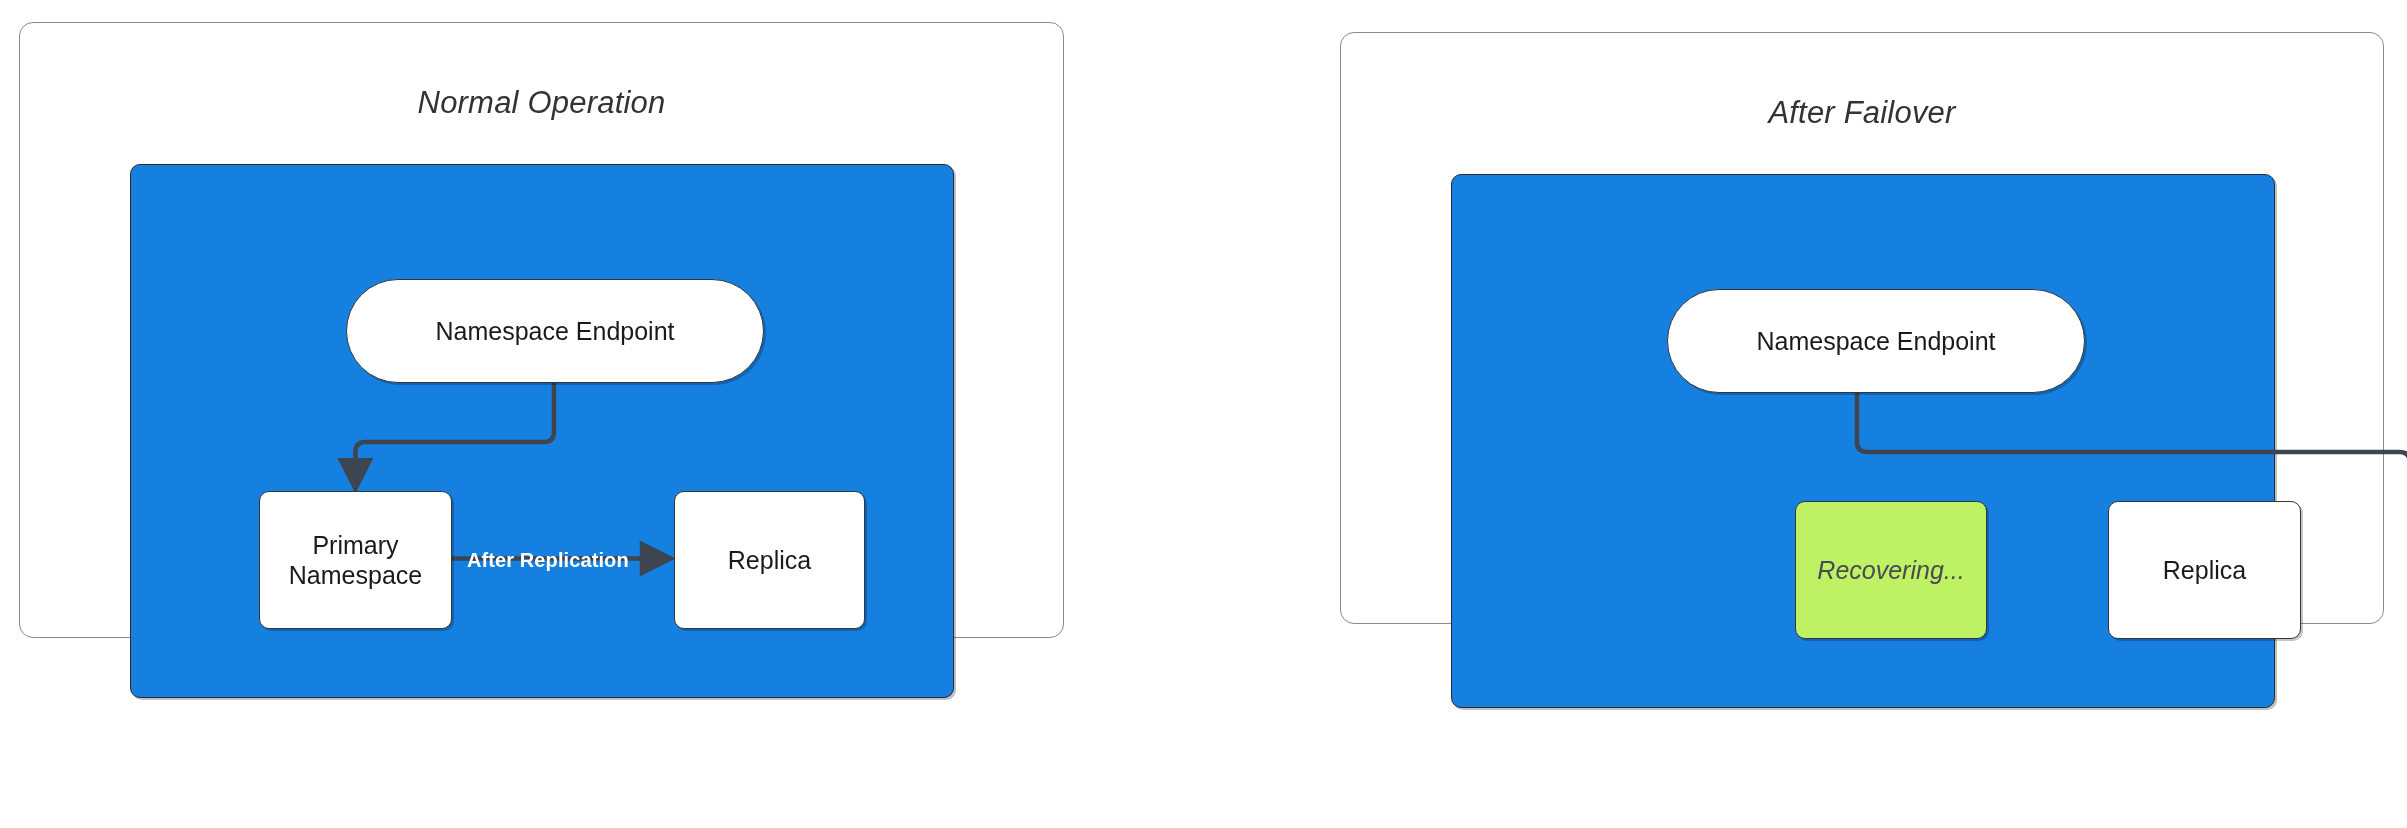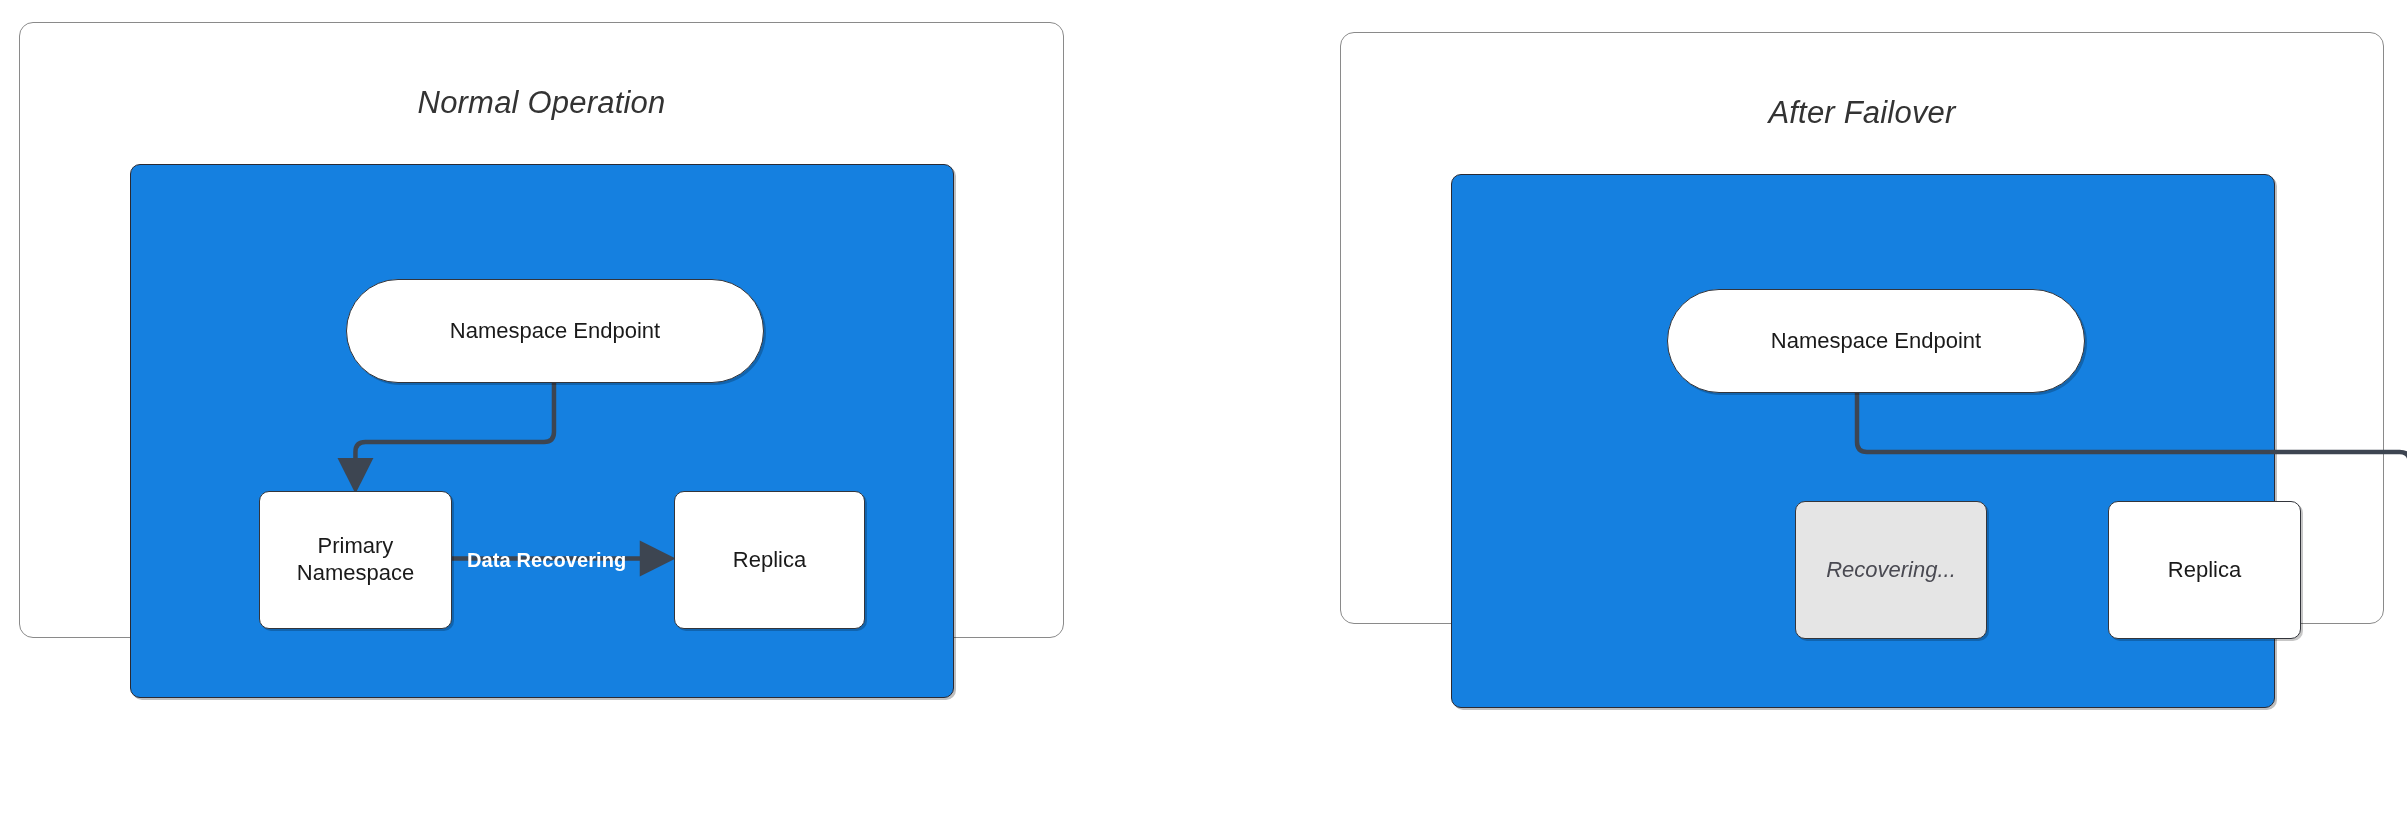--- a/index.html
+++ b/index.html
@@ -58,32 +58,32 @@
   .node {
     position: absolute;
     box-sizing: border-box;
     display: flex;
     align-items: center;
     justify-content: center;
     text-align: center;
     background: #ffffff;
     border: 1.8px solid #33353b;
     color: #1a1a1a;
-    font-size: 22px;
+    font-size: 25px;
     line-height: 1.22;
     box-shadow: 2px 2px 0 rgba(0,0,0,0.22);
   }
   .node.pill {
     border-radius: 999px;
   }
   .node.rect {
     border-radius: 10px;
   }
   .node.muted {
-    background: #e5e5e5;
+    background: #bef264;
     color: #4a4a52;
     font-style: italic;
   }
 
   
   #node-endpoint-left { left: 215px; top: 114px; width: 418px; height: 104px; }
   #node-primary       { left: 128px; top: 326px; width: 193px; height: 138px; }
   #node-replica-left  { left: 543px; top: 326px; width: 191px; height: 138px; }
 
   
@@ -153,21 +153,21 @@
 
       <svg class="edge-layer" viewBox="0 0 824 534" preserveAspectRatio="none">
         <defs>
           <marker id="arrowR" markerWidth="10" markerHeight="10" refX="5" refY="5" orient="auto" markerUnits="strokeWidth">
             <path d="M 1 1 L 9 5 L 1 9 z" fill="#3d4551"></path>
           </marker>
         </defs>
         <path d="M 321 395 L 528 395" fill="none" stroke="#3d4551" stroke-width="4.5" marker-end="url(#arrowR)"></path>
       </svg>
 
-      <div class="edge-label" id="label-data-replication">Data Recovering</div>
+      <div class="edge-label" id="label-data-replication">After Replication</div>
 
       <div class="node pill" id="node-endpoint-left">
         <span>Namespace Endpoint</span>
       </div>
 
       <div class="node rect" id="node-primary">
         <span>
           <span>Primary</span><br>
           <span>Namespace</span>
         </span>

